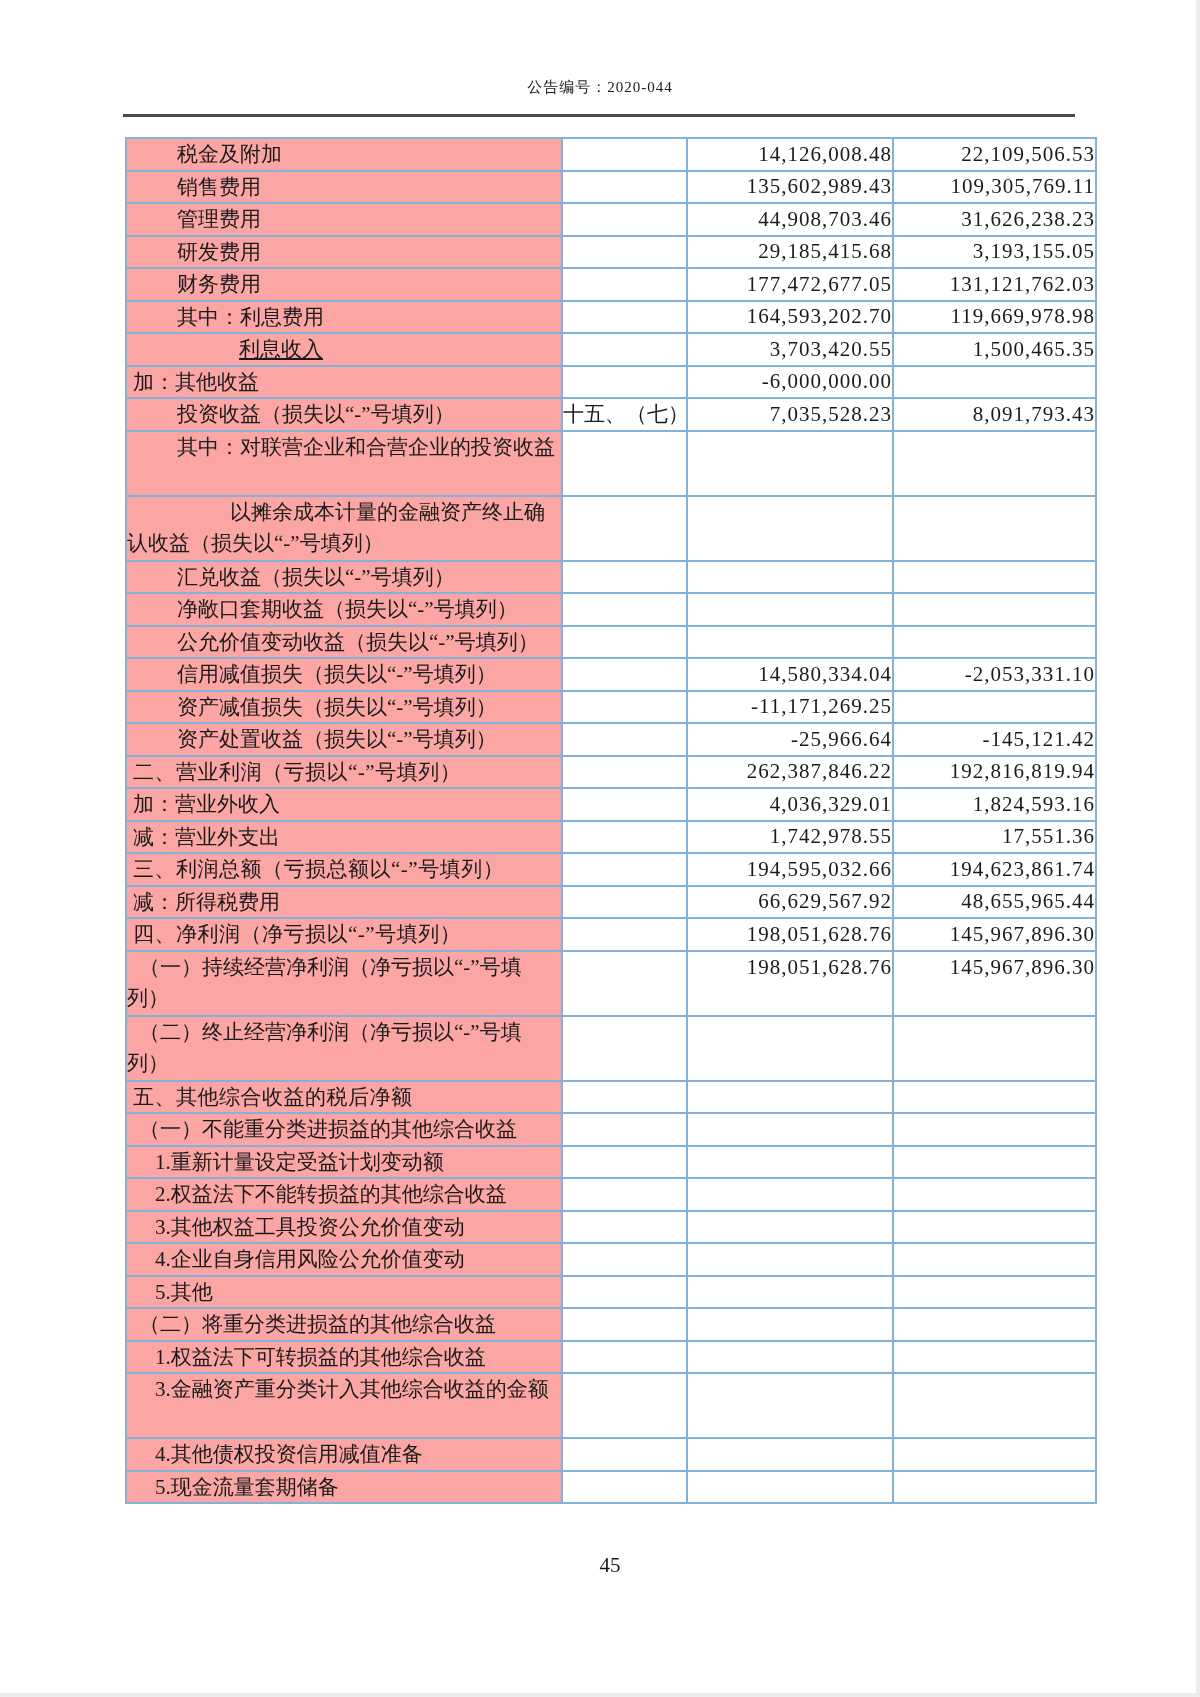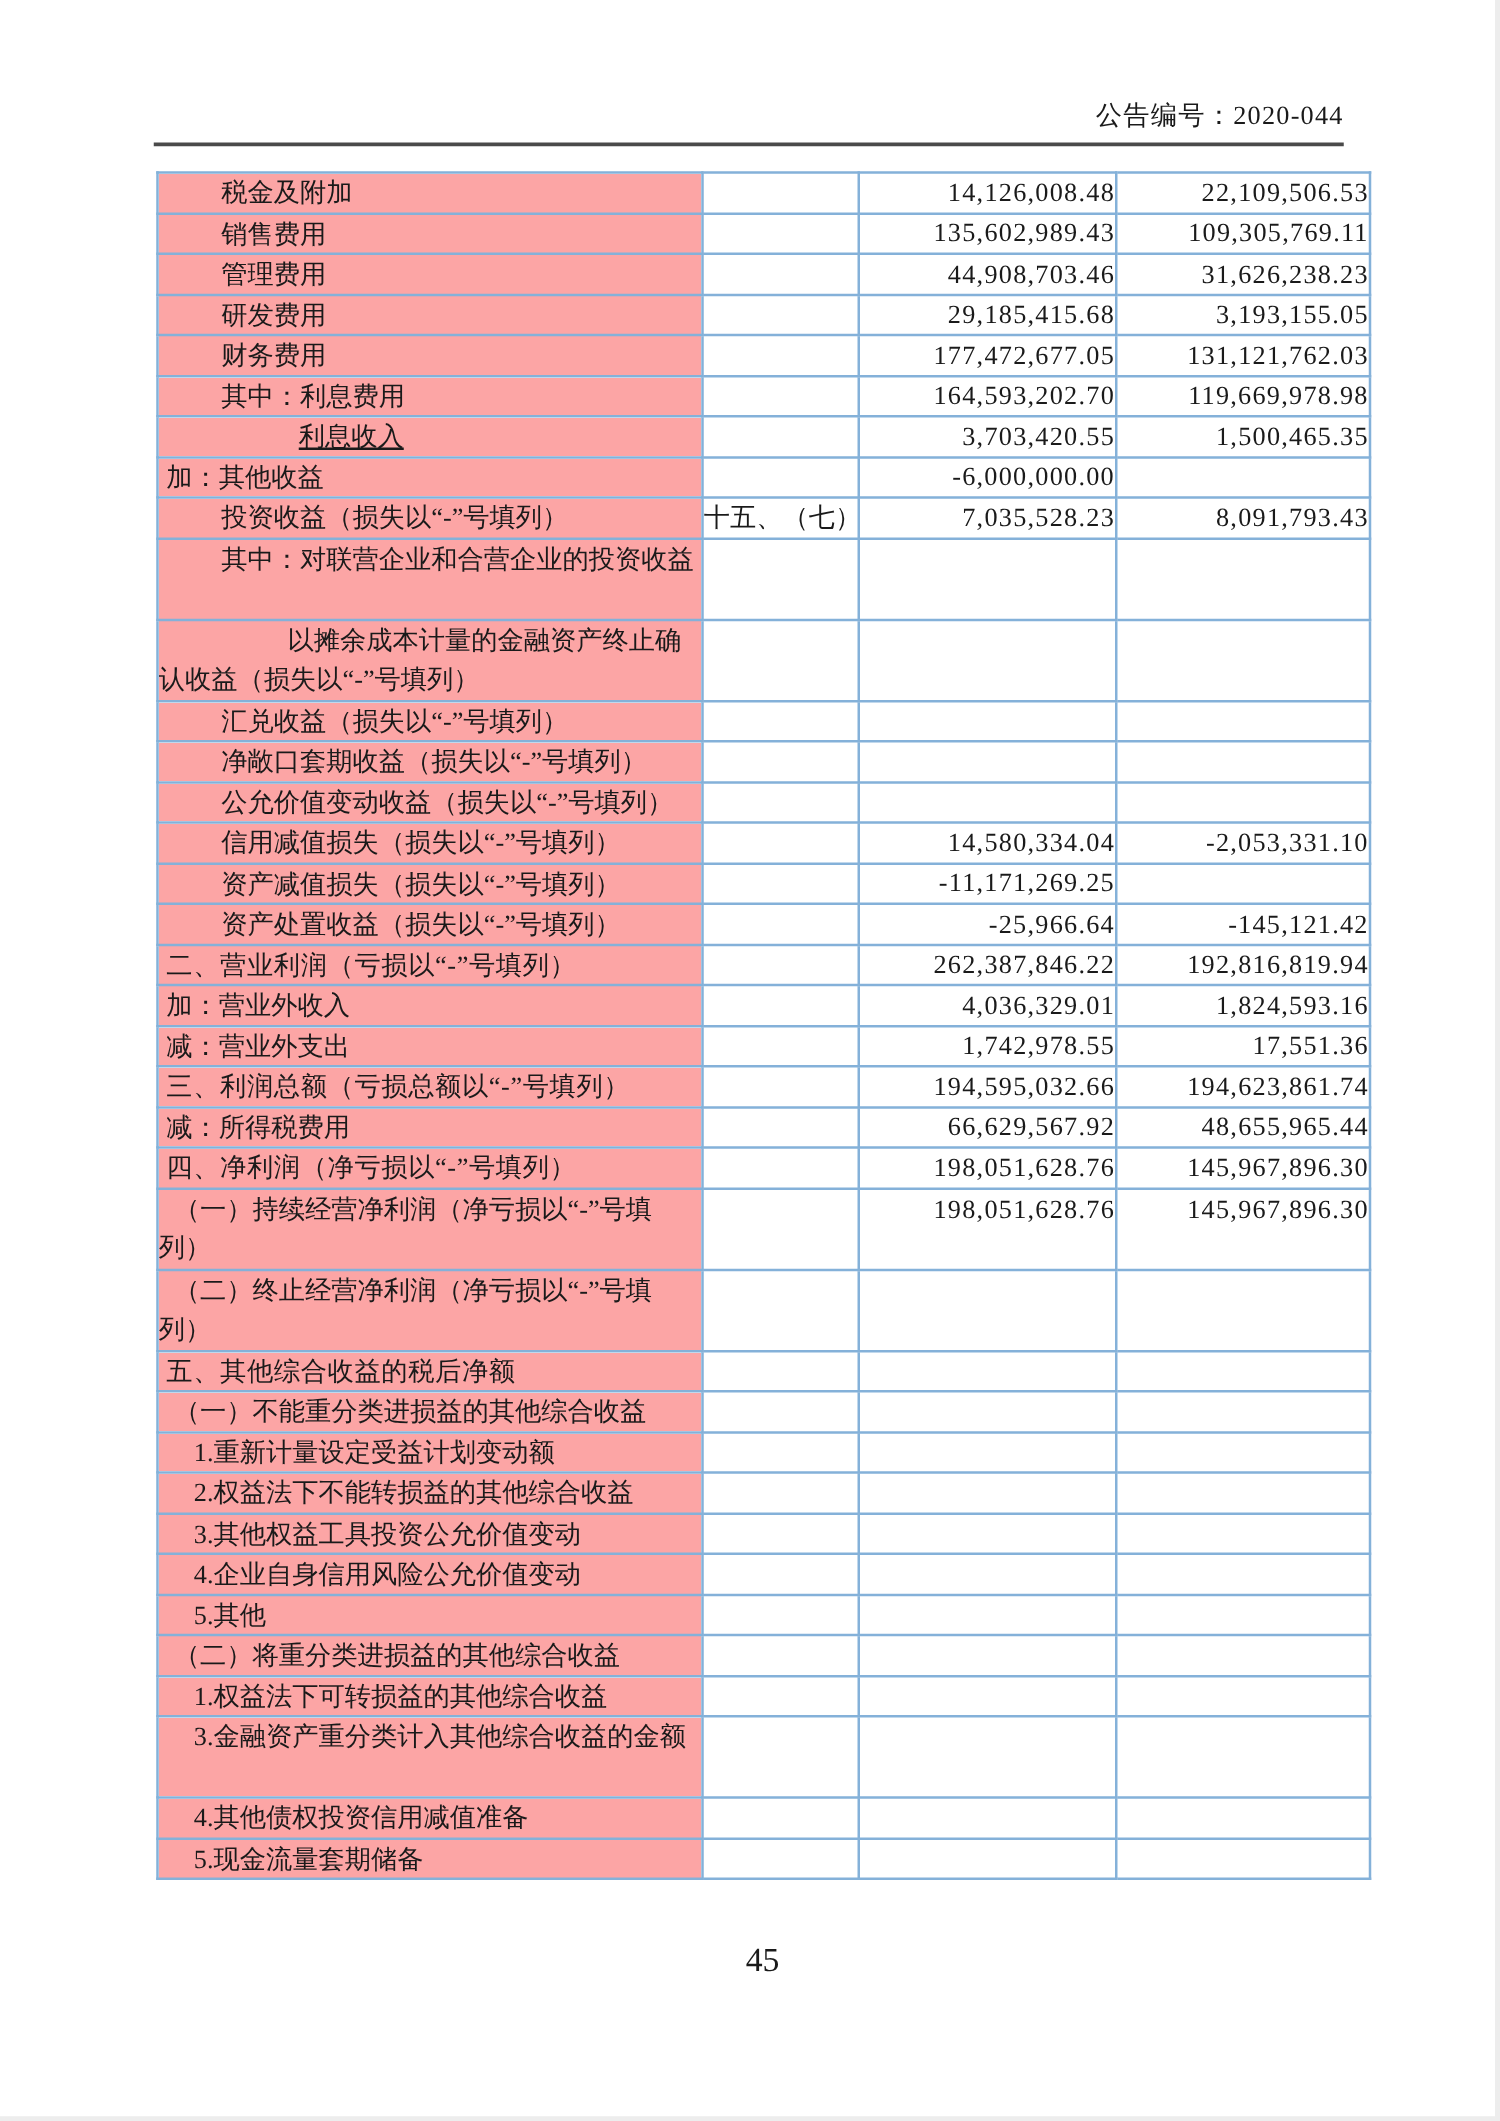--- a/index.html
+++ b/index.html
@@ -11,22 +11,22 @@
     font-family: "Liberation Serif", "DejaVu Serif", serif;
     color: #1a1a1a;
     box-shadow: inset -4px -4px 0 #ededed;
     overflow: hidden;
   }
   .doc-header {
     position: absolute;
     top: 78px;
     left: 125px;
     width: 950px;
-    text-align: right;
-    font-size: 21px;
+    text-align: center;
+    font-size: 15px;
     letter-spacing: 1px;
     white-space: nowrap;
   }
   .header-rule {
     position: absolute;
     top: 114px;
     left: 123px;
     width: 952px;
     height: 3px;
     background: #4a4a4a;
@@ -76,21 +76,21 @@
     padding-right: 10px;
     letter-spacing: 1px;
     white-space: nowrap;
   }
   .page-number {
     position: absolute;
     top: 1553px;
     left: 125px;
     width: 970px;
     text-align: center;
-    font-size: 27px;
+    font-size: 21px;
   }
 </style>
 </head>
 <body>
 
 <div class="page">
 
   <div class="doc-header">公告编号：2020-044</div>
 
   <div class="header-rule"></div>

